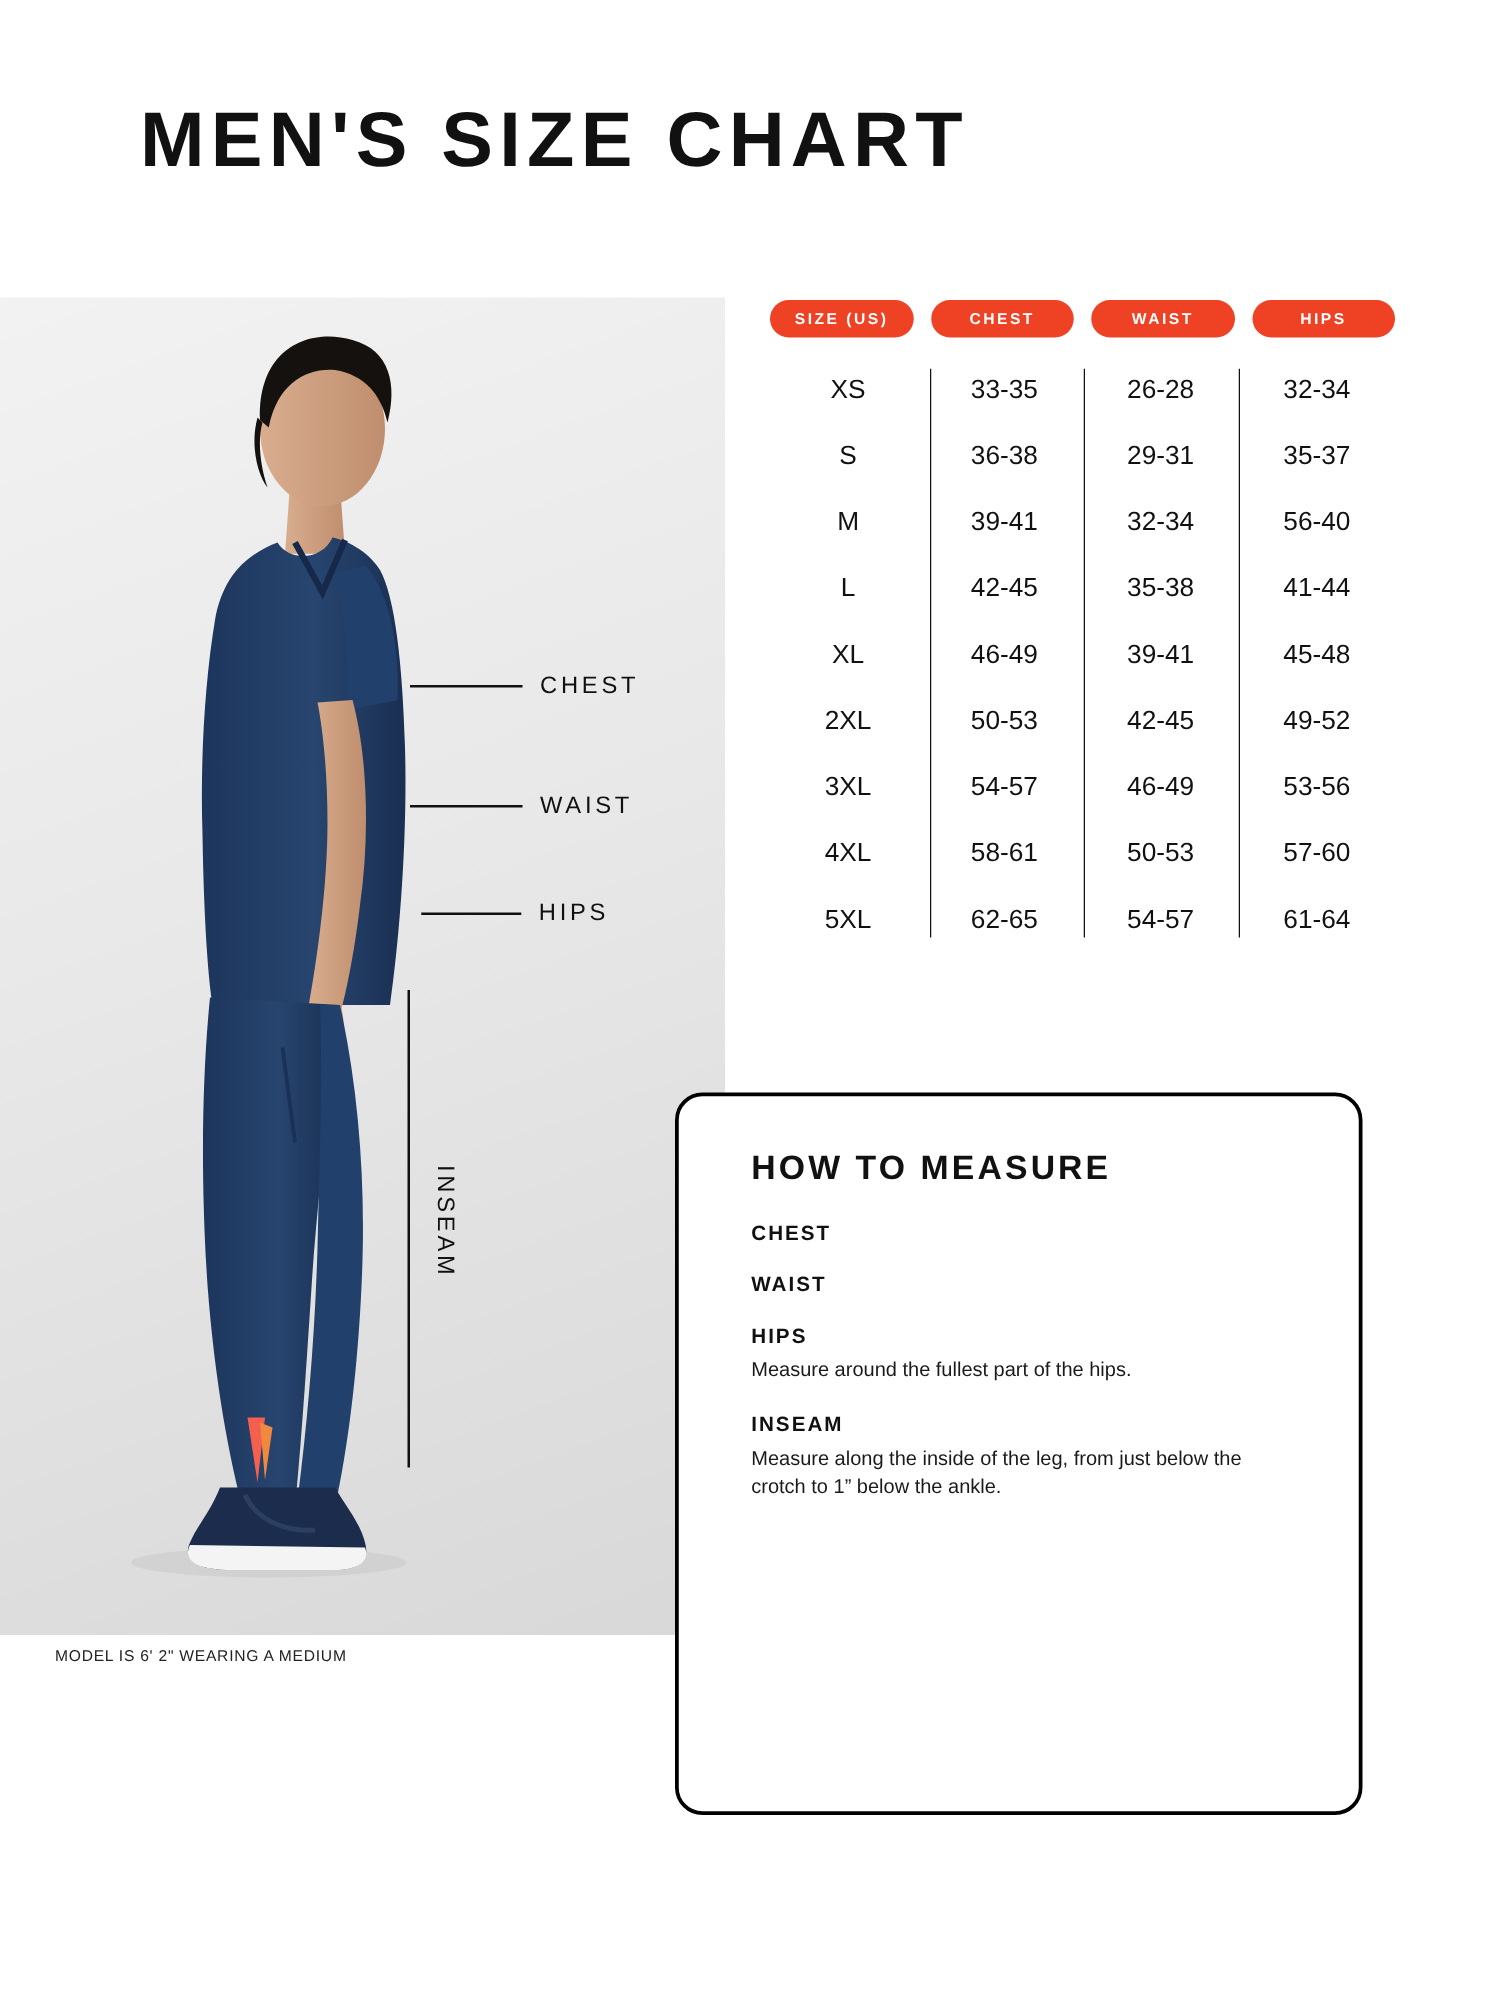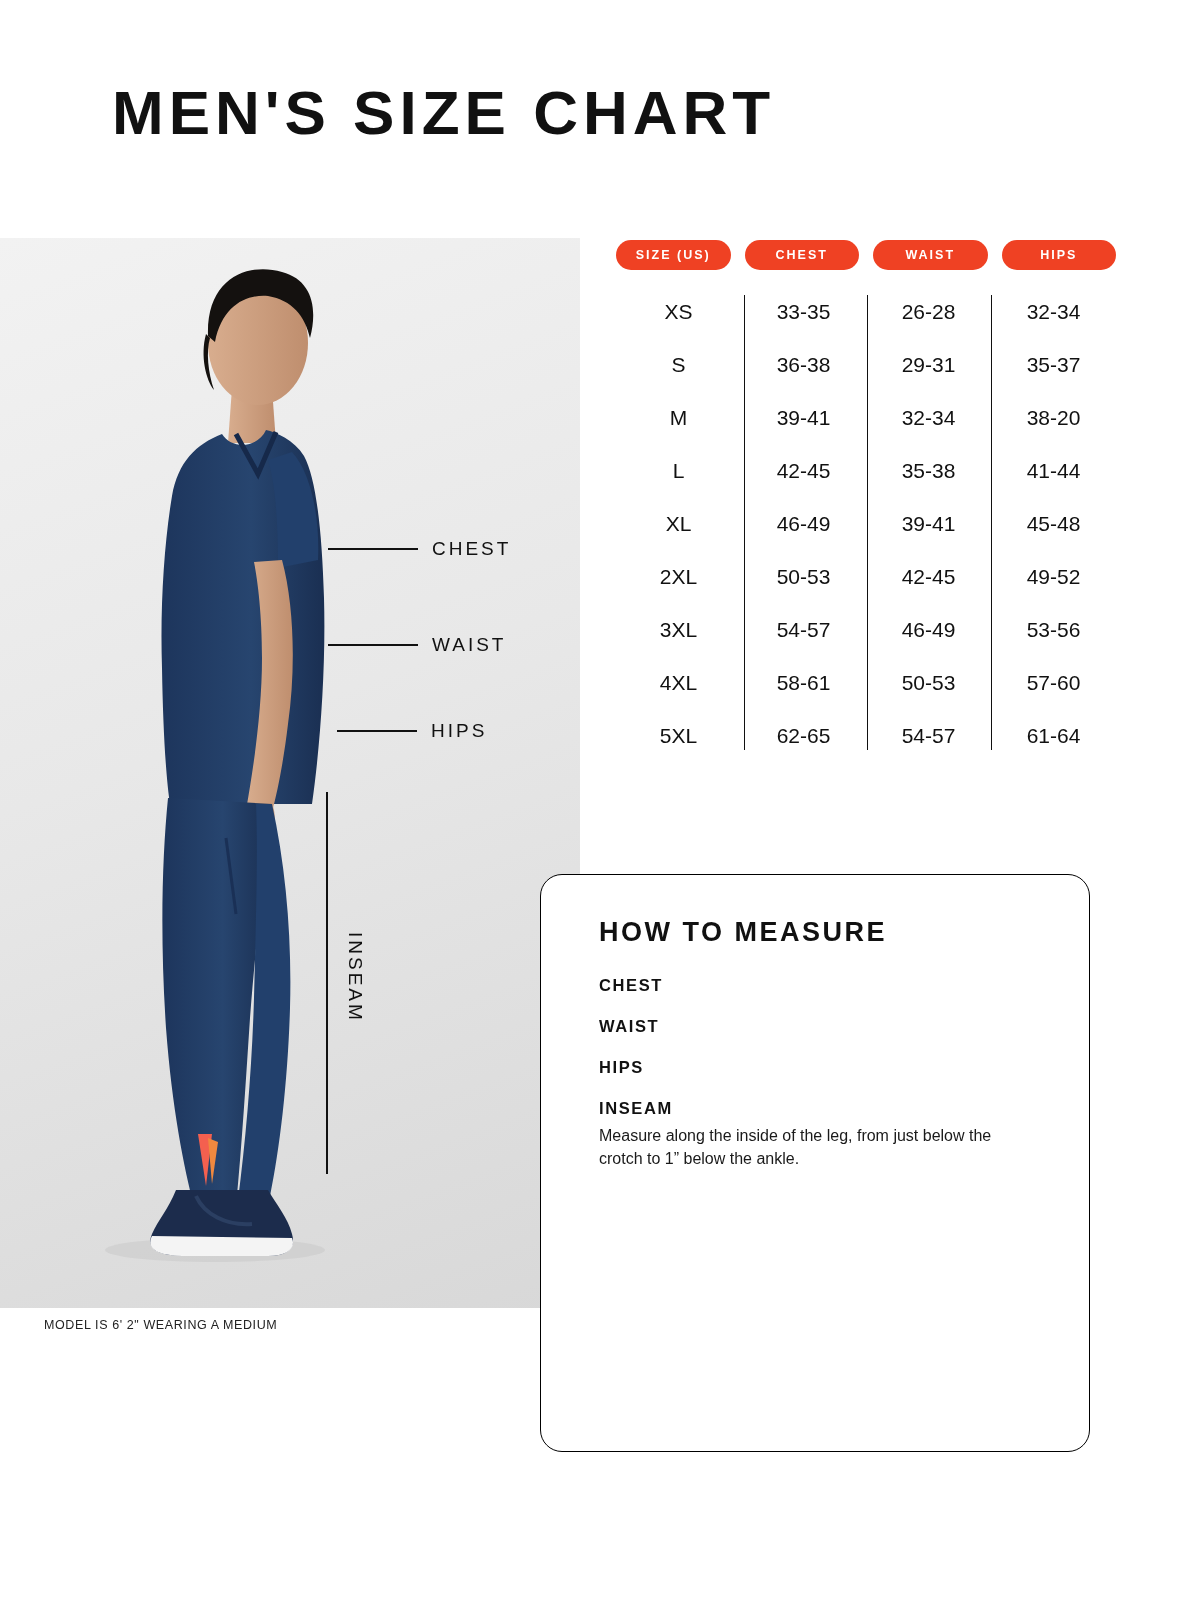--- a/index.html
+++ b/index.html
@@ -132,21 +132,21 @@
   }
   #sep1 { left: 128px; }
   #sep2 { left: 251px; }
   #sep3 { left: 375px; }
 
   
   #how-to-measure {
     position: absolute;
     left: 540px; top: 874px;
     width: 550px; height: 578px;
-    border: 1px solid #000000;
+    border: 3px solid #000000;
     border-radius: 22px;
     background: #ffffff;
     padding: 42px 46px 0 58px;
   }
   #how-to-title {
     font-size: 27px;
     font-weight: bold;
     letter-spacing: 2.5px;
     margin: 0 0 28px 0;
     color: #111111;
@@ -271,21 +271,21 @@
     <div class="trow">
       <div class="tcell">S</div>
       <div class="tcell">36-38</div>
       <div class="tcell">29-31</div>
       <div class="tcell">35-37</div>
     </div>
     <div class="trow">
       <div class="tcell">M</div>
       <div class="tcell">39-41</div>
       <div class="tcell">32-34</div>
-      <div class="tcell">38-20</div>
+      <div class="tcell">56-40</div>
     </div>
     <div class="trow">
       <div class="tcell">L</div>
       <div class="tcell">42-45</div>
       <div class="tcell">35-38</div>
       <div class="tcell">41-44</div>
     </div>
     <div class="trow">
       <div class="tcell">XL</div>
       <div class="tcell">46-49</div>
@@ -323,18 +323,19 @@
   <div id="how-to-title">HOW TO MEASURE</div>
 
   <div class="htm-item">
     <div class="htm-term">CHEST</div>
   </div>
   <div class="htm-item">
     <div class="htm-term">WAIST</div>
   </div>
   <div class="htm-item">
     <div class="htm-term">HIPS</div>
+    <div class="htm-desc">Measure around the fullest part of the hips.</div>
   </div>
   <div class="htm-item">
     <div class="htm-term">INSEAM</div>
     <div class="htm-desc">Measure along the inside of the leg, from just below the crotch to 1” below the ankle.</div>
   </div>
 </div>
 
 </body></html>

